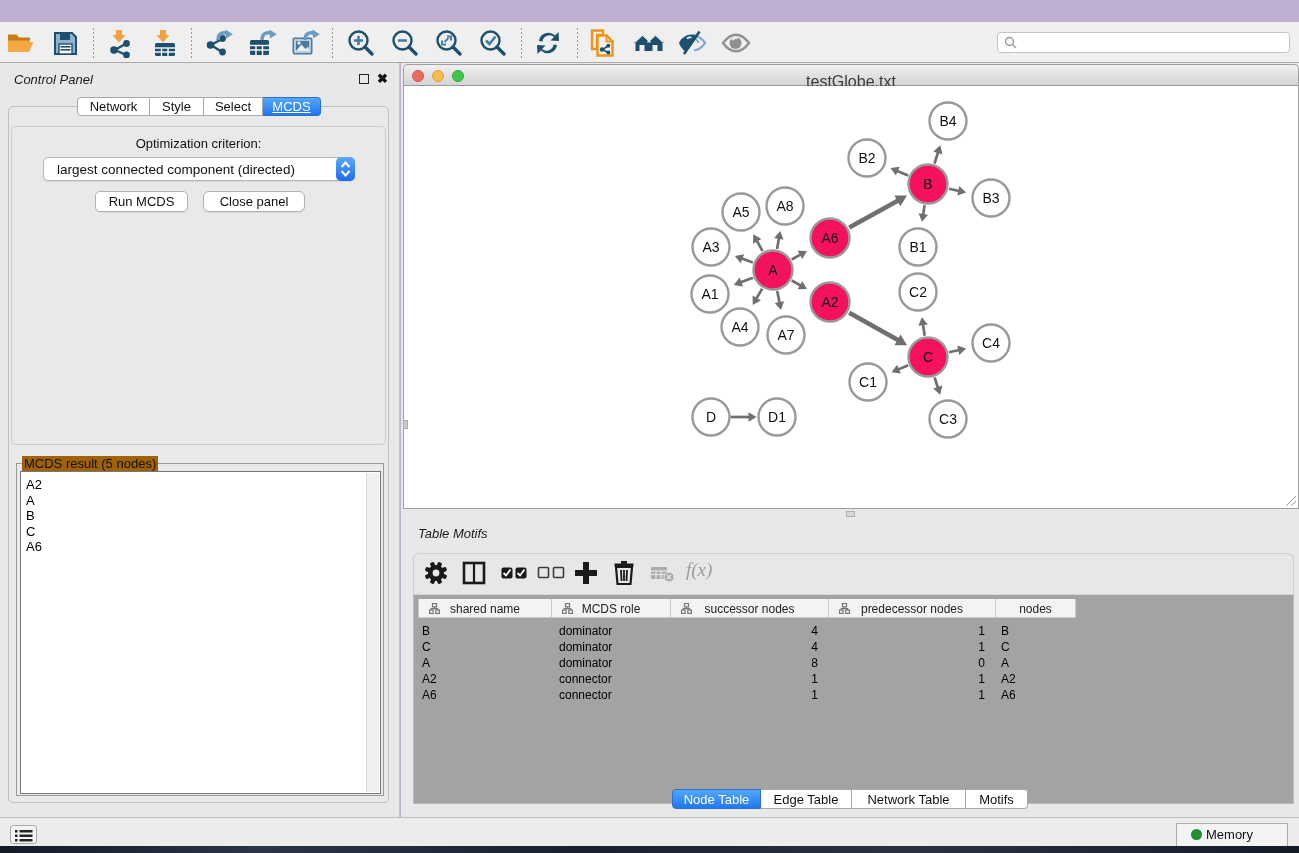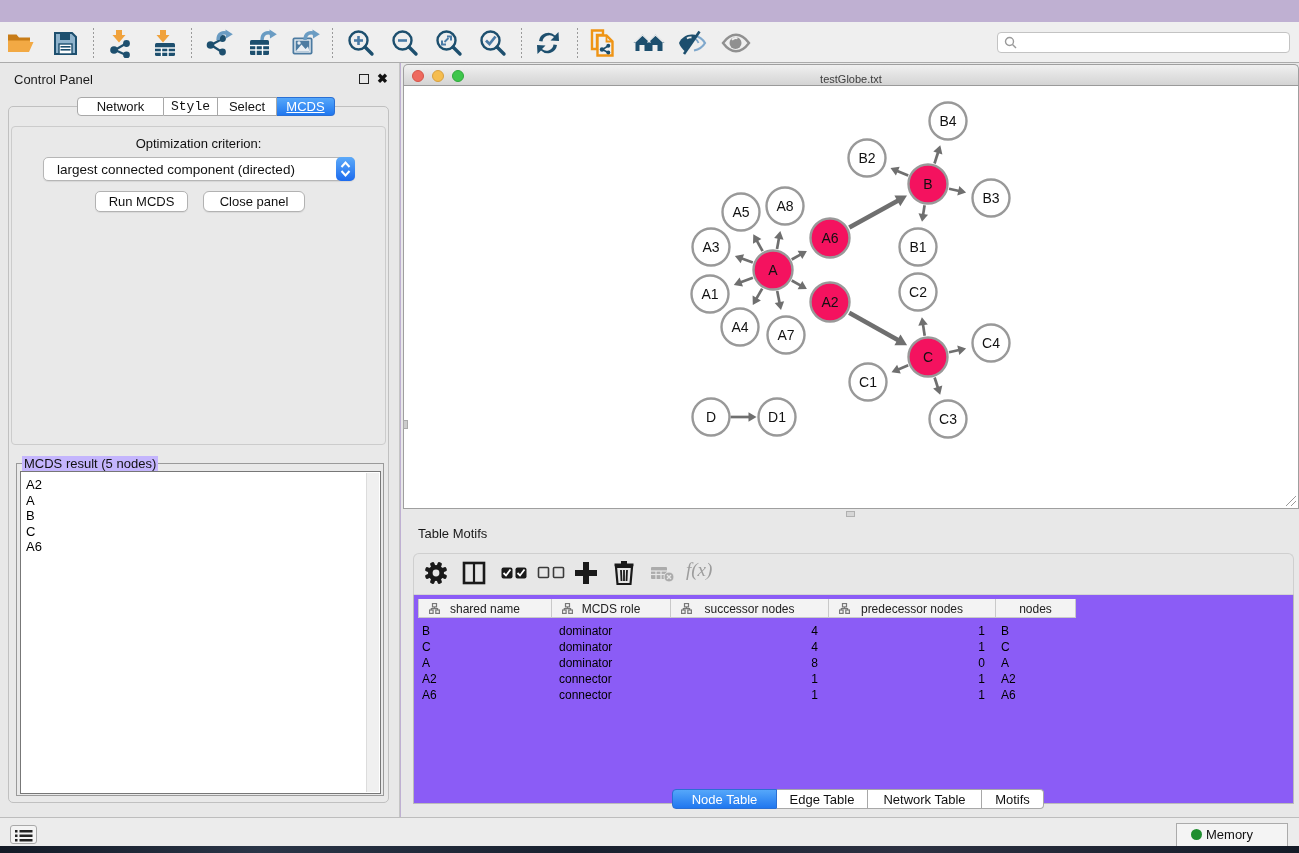--- a/index.html
+++ b/index.html
@@ -9,53 +9,53 @@
 #titlebar { left:0; top:1px; width:1299px; height:21px; background:linear-gradient(#f3f3f3,#d8d8d8); border-bottom:1px solid #a9a9a9; border-radius:5px 5px 0 0; }
 #titlebar .t { position:absolute; left:0; right:0; top:4px; text-align:center; font-size:13px; color:#3c3c3c; }
 .tl { position:absolute; top:5px; width:12px; height:12px; border-radius:50%; }
 
 #toolbar { left:0; top:22px; width:1299px; height:41px; background:#efefef; border-bottom:1px solid #ababab; }
 .tsep { position:absolute; top:6px; height:30px; width:1px; background-image:linear-gradient(#9a9a9a 40%, transparent 40%); background-size:1px 4px; }
 .ticon { position:absolute; top:6px; }
 #searchbox { position:absolute; left:997px; top:10px; width:293px; height:21px; background:#fff; border:1px solid #c3c3c3; border-radius:4px; }
 
 #leftpanel { left:0; top:63px; width:400px; height:754px; background:#e8e8e8; border-right:1px solid #c5c5c5; }
-.paneltitle { position:absolute; font-size:13px; color:#1a1a1a; }
+.paneltitle { position:absolute; font-size:13px; color:#1a1a1a;font-style:italic; }
 .wbtn-sq { position:absolute; width:10px; height:10px; border:1.5px solid #222; }
 .wbtn-x { position:absolute; font-size:13px; font-weight:bold; color:#111; }
 #cp-outer { left:8px; top:42.5px; width:381px; height:697px; border:1px solid #c0c0c0; border-radius:5px; background:#e9e9e9; }
 #cp-inner { left:11px; top:63px; width:375px; height:319px; border:1px solid #cccccc; border-radius:4px; background:#e9e9e9; }
 .tabseg { position:absolute; top:34px; height:19px; display:flex; }
 .tabseg div { border:1px solid #a8a8a8; border-left:none; background:#fff; font-size:13px; color:#111; text-align:center; line-height:18px; }
 .tabseg div:first-child { border-left:1px solid #a8a8a8; border-radius:4px 0 0 4px; }
 .tabseg div:last-child { border-radius:0 4px 4px 0;text-decoration:underline; }
 .tabseg div.sel { background:linear-gradient(#55a7fa,#2077ef); color:#fff; border-color:#2a6fd4; }
 #optlabel { left:0; width:397px; top:73px; text-align:center; font-size:13px; color:#111; }
 #dropdown { left:43px; top:94px; width:312px; height:24px; background:#fff; border:1px solid #b6b6b6; border-radius:5px; box-shadow:0 1px 1px rgba(0,0,0,.08); }
 #dropdown .txt { position:absolute; left:13px; top:4px; font-size:13.5px; color:#111; }
 #dropstep { position:absolute; right:-1px; top:-1px; width:19px; height:24px; background:linear-gradient(#5caaf9,#1d6bee); border-radius:5px; }
 #runbtn { left:95px; top:128px; width:93px; height:21px; }
 #closebtn { left:203px; top:128px; width:102px; height:21px;border-radius:6px; }
 .macbtn { position:absolute; background:#fff; border:1px solid #b2b2b2; border-radius:5px; font-size:13px; color:#111; text-align:center; line-height:19px; box-shadow:0 1px 1px rgba(0,0,0,.07); }
 #fieldset { left:16px; top:400px; width:368px; height:333px; border:1px solid #9a9a9a; }
-#fieldset legend.lg { position:absolute; left:5px; top:-8px; background:#c4b5fd; padding:0 2px; font-size:13px; color:#111; }
+#fieldset legend.lg { position:absolute; left:5px; top:-8px; background:#a16207; padding:0 2px; font-size:13px; color:#111; }
 #mcdslist { position:absolute; left:3px; top:7px; width:361px; height:323px; background:#fff; border:1px solid #777; }
 #mcdslist .sb { position:absolute; right:1px; top:1px; width:13px; bottom:1px; background:#f0f0f0; border-left:1px solid #dcdcdc; }
 #mcdslist .it { position:absolute; left:5px; font-size:13px; color:#000; }
 
 #rightarea { left:401px; top:63px; width:898px; height:754px; background:#e8e8e8; }
 
 #gwin { left:2px; top:1px; width:896px; height:445px; }
 #gtitle { position:absolute; left:0; top:0; width:100%; height:22px; background:linear-gradient(#f0f0f0,#d4d4d4); border:1px solid #9f9f9f; border-bottom:1px solid #9a9a9a; border-radius:5px 5px 0 0; }
-#gtitle .t { position:absolute; left:0; right:0; top:8px; text-align:center; font-size:11px; color:#3c3c3c; }
+#gtitle .t { position:absolute; left:0; right:0; top:8px; text-align:center; font-size:16px; color:#3c3c3c; }
 #gcanvas { position:absolute; left:0; top:22px; width:896px; height:423px; background:#fff; border:1px solid #9f9f9f; border-top:none; }
 
 #tablepanel { left:0px; top:455px; width:898px; height:299px; }
 #tp-toolbar { position:absolute; left:12px; top:35px; width:881px; height:41px; background:#e7e7e7; border:1px solid #cfcfcf; border-bottom:none; border-radius:6px 6px 0 0; }
-#tp-white { position:absolute; left:12px; top:76px; width:881px; height:210px; background:#8b5cf6; border:1px solid #bbb; border-top:1px solid #d4d4d4; }
+#tp-white { position:absolute; left:12px; top:76px; width:881px; height:210px; background:#a3a3a3; border:1px solid #bbb; border-top:1px solid #d4d4d4; }
 .th { position:absolute; top:0; height:19px; background:#f3f3f3; border-right:1px solid #c9c9c9; border-bottom:1px solid #c9c9c9; font-size:12px; color:#222; }
 .th span { display:block; text-align:center; margin-top:3px; }
 
 #btabs { position:absolute; left:271px; top:271px; height:20px; display:flex; }
 #btabs div { border:1px solid #a8a8a8; border-left:none; background:#fff; font-size:13px; color:#111; text-align:center; line-height:19px; }
 #btabs div:first-child { border-left:1px solid #a8a8a8; border-radius:4px 0 0 4px; }
 #btabs div:last-child { border-radius:0 4px 4px 0; }
 #btabs div.sel { background:linear-gradient(#55a7fa,#2077ef); color:#fff; border-color:#2a6fd4; }
 
 #statusbar { left:0; top:817px; width:1299px; height:29px; background:#ececec; border-top:1px solid #bdbdbd; }
@@ -210,22 +210,22 @@
         </svg>
       </div>
 </div>
 
 <div class="abs" id="leftpanel">
   <div class="paneltitle" style="left:14px;top:9px;">Control Panel</div>
   <div class="wbtn-sq" style="left:359px;top:11px;"></div>
   <div class="wbtn-x" style="left:377px;top:8px;">✖</div>
   <div class="abs" id="cp-outer"></div>
   <div class="tabseg" style="left:77px;">
-    <div style="width:87px;">Network</div>
-        <div style="width:54px;font-family:Liberation Mono, monospace;">Style</div>
+    <div style="width:73px;">Network</div>
+        <div style="width:54px;">Style</div>
         <div style="width:59px;">Select</div>
         <div style="width:58px;" class="sel">MCDS</div>
   </div>
   <div class="abs" id="cp-inner"></div>
   <div class="abs" id="dropdown">
         <span class="txt">largest connected component (directed)</span>
     <div id="dropstep"><svg width="19" height="24">
             <path d="M5.5 10 L9.5 5.5 L13.5 10" stroke="#fff" stroke-width="2" fill="none"></path>
             <path d="M5.5 14 L9.5 18.5 L13.5 14" stroke="#fff" stroke-width="2" fill="none"></path>
           </svg></div>
@@ -490,21 +490,21 @@
           </div>
 <div style="position:absolute;left:0;top:92.5px;width:700px;height:16px;font-size:12px;color:#000;">
             <span style="position:absolute;left:8px;">A6</span>
             <span style="position:absolute;left:145px;">connector</span>
             <span style="position:absolute;left:300px;width:104px;text-align:right;">1</span>
             <span style="position:absolute;left:470px;width:101px;text-align:right;">1</span>
             <span style="position:absolute;left:587px;">A6</span>
           </div>
     </div>
     <div id="btabs">
-      <div style="width:105px;" class="sel">Node Table</div>
+      <div style="width:89px;" class="sel">Node Table</div>
           <div style="width:91px;">Edge Table</div>
           <div style="width:114px;">Network Table</div>
           <div style="width:62px;">Motifs</div>
     </div>
   </div>
 </div>
 
 <div class="abs" id="statusbar">
   <div id="listbtn"><svg width="25" height="17" style="margin:1px 0 0 3px;">
           <g fill="#222">

